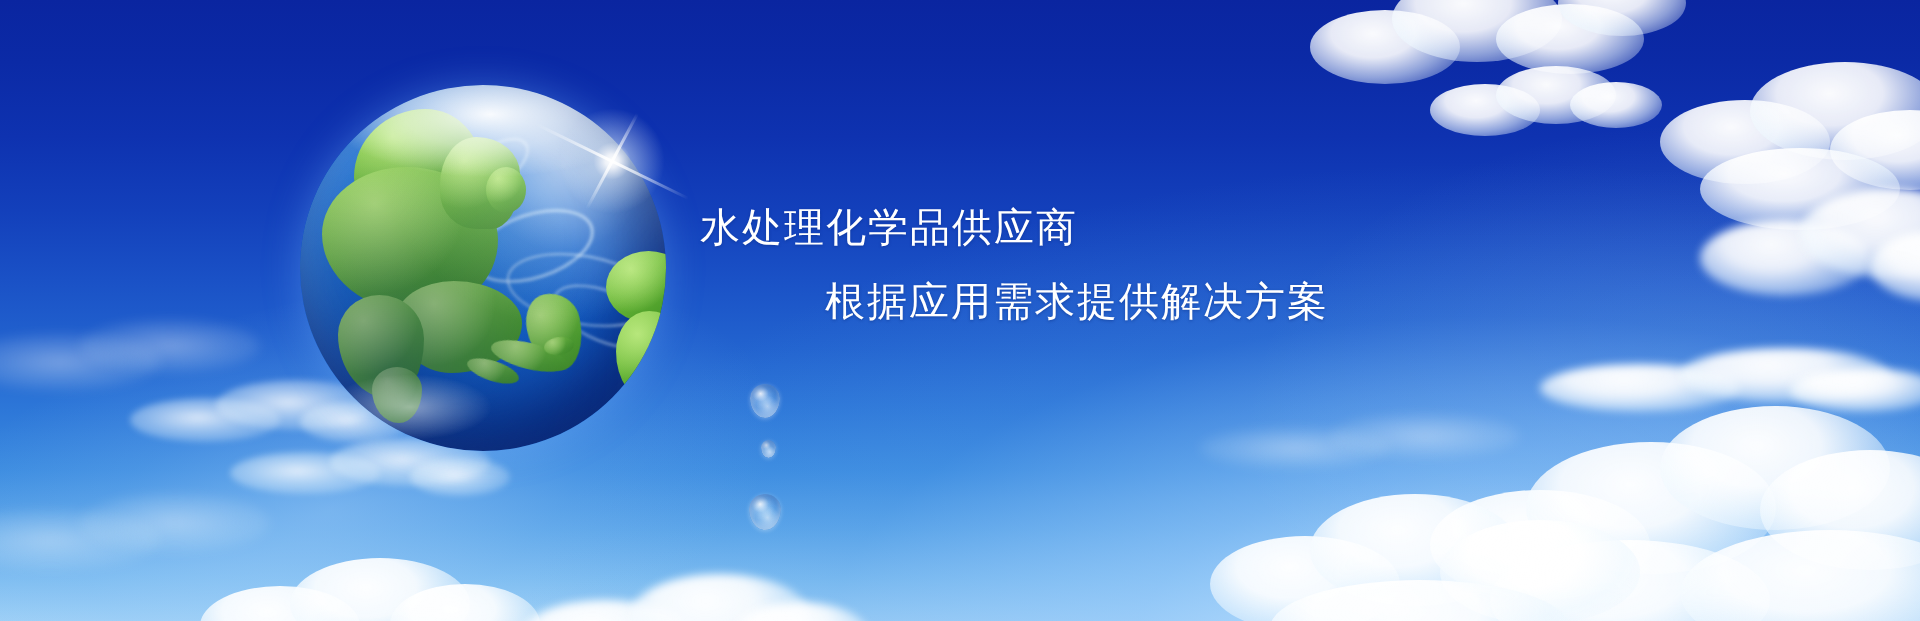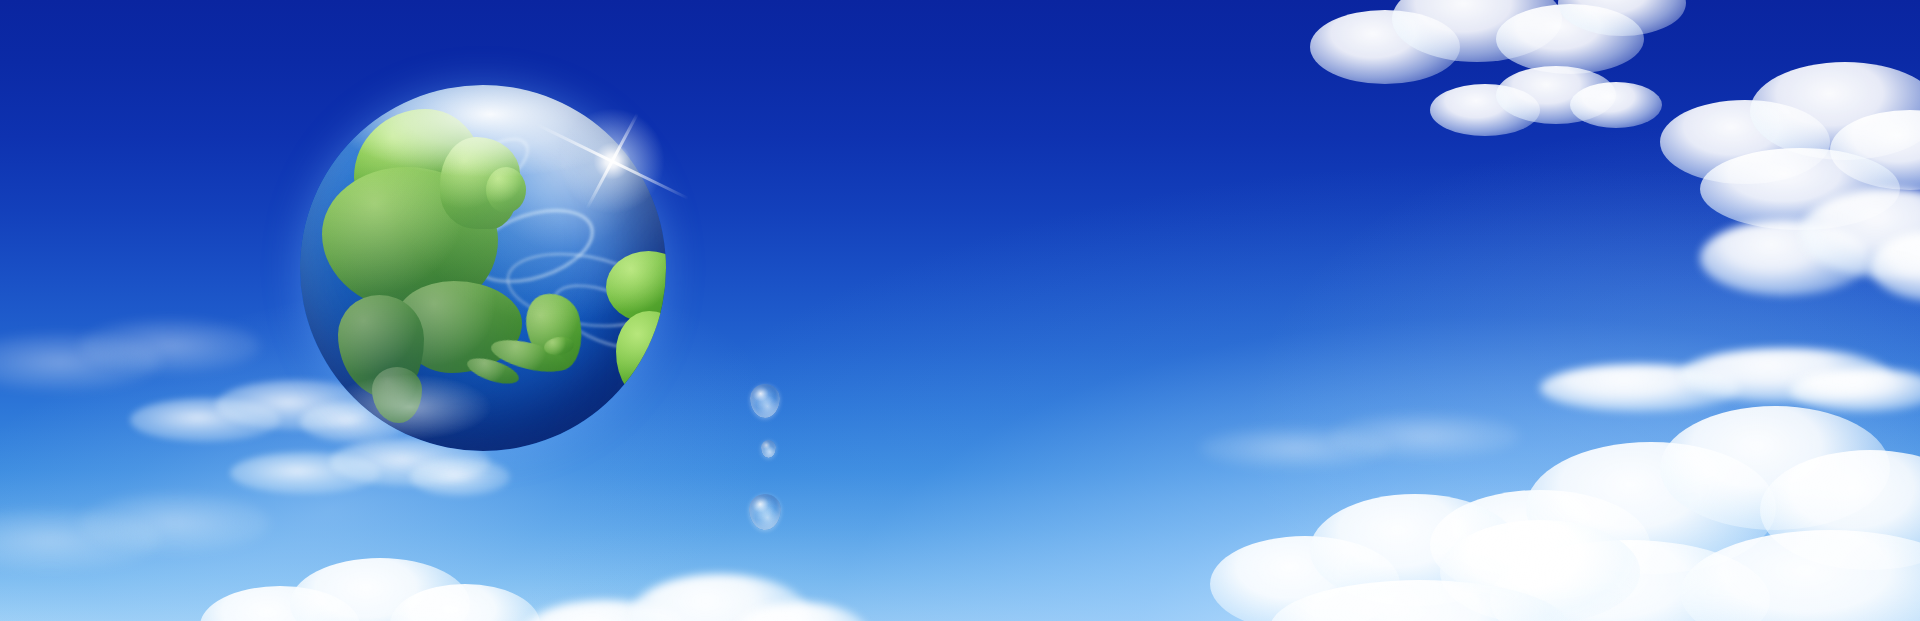--- a/index.html
+++ b/index.html
@@ -313,14 +313,18 @@
     </div>
 
     <div id="globe-gloss"></div>
     <div id="sun-flare"></div>
   </div>
 
   <div class="droplet" style="left:750px; top:384px; width:30px; height:34px;"></div>
   <div class="droplet" style="left:761px; top:440px; width:15px; height:18px;"></div>
   <div class="droplet" style="left:749px; top:494px; width:32px; height:36px;"></div>
 
+  <div id="headline">
+    <div class="headline-line">水处理化学品供应商</div>
+    <div class="headline-line indent">根据应用需求提供解决方案</div>
+  </div>
 
 </div>
 
 </body></html>

